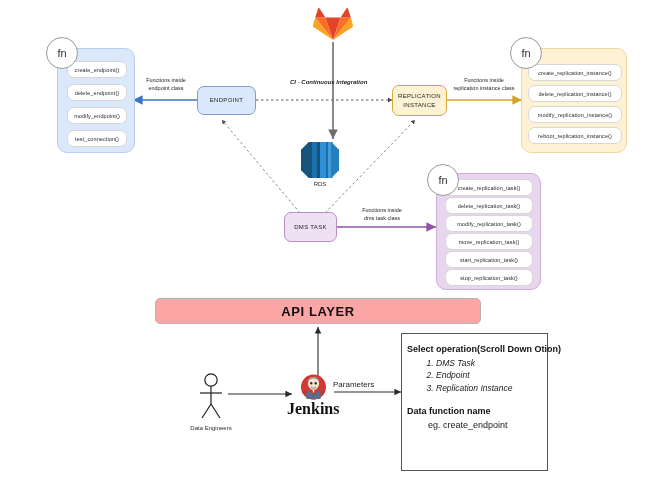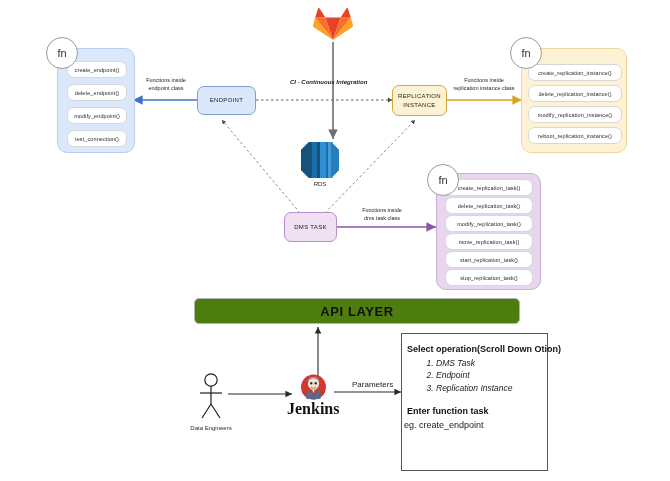--- a/index.html
+++ b/index.html
@@ -97,28 +97,27 @@
     position: absolute;
     font-size: 10.5px;
     color: #1d1d1d;
     white-space: nowrap;
   }
 
   
   .api-layer {
     position: absolute;
     box-sizing: border-box;
-    background: #4d7c0f;
+    background: #fca5a5;
     border: 1px solid #b4b4b4;
     border-radius: 5px;
     display: flex; align-items: center; justify-content: center;
     font-size: 13px; font-weight: bold;
     letter-spacing: .6px;
     color: #111;
-    margin-left: 39px;
   }
 
   
   .ui-panel {
     position: absolute;
     box-sizing: border-box;
     background: #ffffff;
     border: 1px solid #555;
   }
   .ui-badge {
@@ -315,40 +314,40 @@
     <span>API LAYER</span>
   </div>
 
   <div class="ui-panel" style="left:401px; top:333px; width:147px; height:138px;"></div>
   <div class="ui-h" style="left:407px; top:344px;">Select operation(Scroll Down Otion)</div>
   <ol class="ui-ol" style="left:420px; top:357px;">
     <li>DMS Task</li>
     <li>Endpoint</li>
     <li>Replication Instance</li>
   </ol>
-  <div class="ui-h" style="left:407px; top:406px;">Enter function task</div>
-  <div class="ui-eg" style="left:404px; top:420px;">eg. create_endpoint</div>
+  <div class="ui-h" style="left:407px; top:406px;">Data function name</div>
+  <div class="ui-eg" style="left:428px; top:420px;">eg. create_endpoint</div>
 
   <div class="abs" style="left:300px; top:374px; width:27px; height:26px;">
     <svg viewBox="0 0 27 26" width="27" height="26">
       <circle cx="13.5" cy="13" r="12.5" fill="#d33833"></circle>
       <path d="M13.5 25.5 A12.5 12.5 0 0 1 1.6 17 L25.4 17 A12.5 12.5 0 0 1 13.5 25.5 Z" fill="#c0392b"></path>
       <ellipse cx="13.5" cy="9.5" rx="5.6" ry="6.4" fill="#f2e3d0"></ellipse>
       <path d="M7.9 7.2 Q13.5 2 19.1 7.2 Q19.4 3.8 13.5 3.1 Q7.6 3.8 7.9 7.2 Z" fill="#9b9b9b"></path>
       <ellipse cx="11.3" cy="9.2" rx="1.1" ry="1.3" fill="#2b2b2b"></ellipse>
       <ellipse cx="15.7" cy="9.2" rx="1.1" ry="1.3" fill="#2b2b2b"></ellipse>
       <path d="M11 13.4 Q13.5 15.3 16 13.4" stroke="#8d6b55" stroke-width="0.9" fill="none"></path>
       <path d="M9.5 16.2 L13.5 21 L17.5 16.2 L20.5 17.6 L20.5 25 L6.5 25 L6.5 17.6 Z" fill="#5b6b8c"></path>
       <path d="M12.4 16.2 L13.5 19.4 L14.6 16.2 Z" fill="#ffffff"></path>
       <path d="M12.9 19.6 L13.5 25 L14.1 19.6 L13.5 18.6 Z" fill="#b03a2e"></path>
     </svg>
   </div>
   <div class="jenkins-word" style="left:287px; top:400px;">Jenkins</div>
 
-  <div class="param-label" style="left:352px; top:380px;">Parameters</div>
+  <div class="param-label" style="left:333px; top:380px;">Parameters</div>
 
   <div class="abs" style="left:192px; top:372px; width:38px; height:50px;">
     <svg viewBox="0 0 38 50" width="38" height="50">
       <circle cx="19" cy="8" r="6.2" fill="none" stroke="#1f1f1f" stroke-width="1.2"></circle>
       <line x1="19" y1="14.2" x2="19" y2="32" stroke="#1f1f1f" stroke-width="1.2"></line>
       <line x1="8" y1="21" x2="30" y2="21" stroke="#1f1f1f" stroke-width="1.2"></line>
       <line x1="19" y1="32" x2="10" y2="46" stroke="#1f1f1f" stroke-width="1.2"></line>
       <line x1="19" y1="32" x2="28" y2="46" stroke="#1f1f1f" stroke-width="1.2"></line>
     </svg>
   </div>

